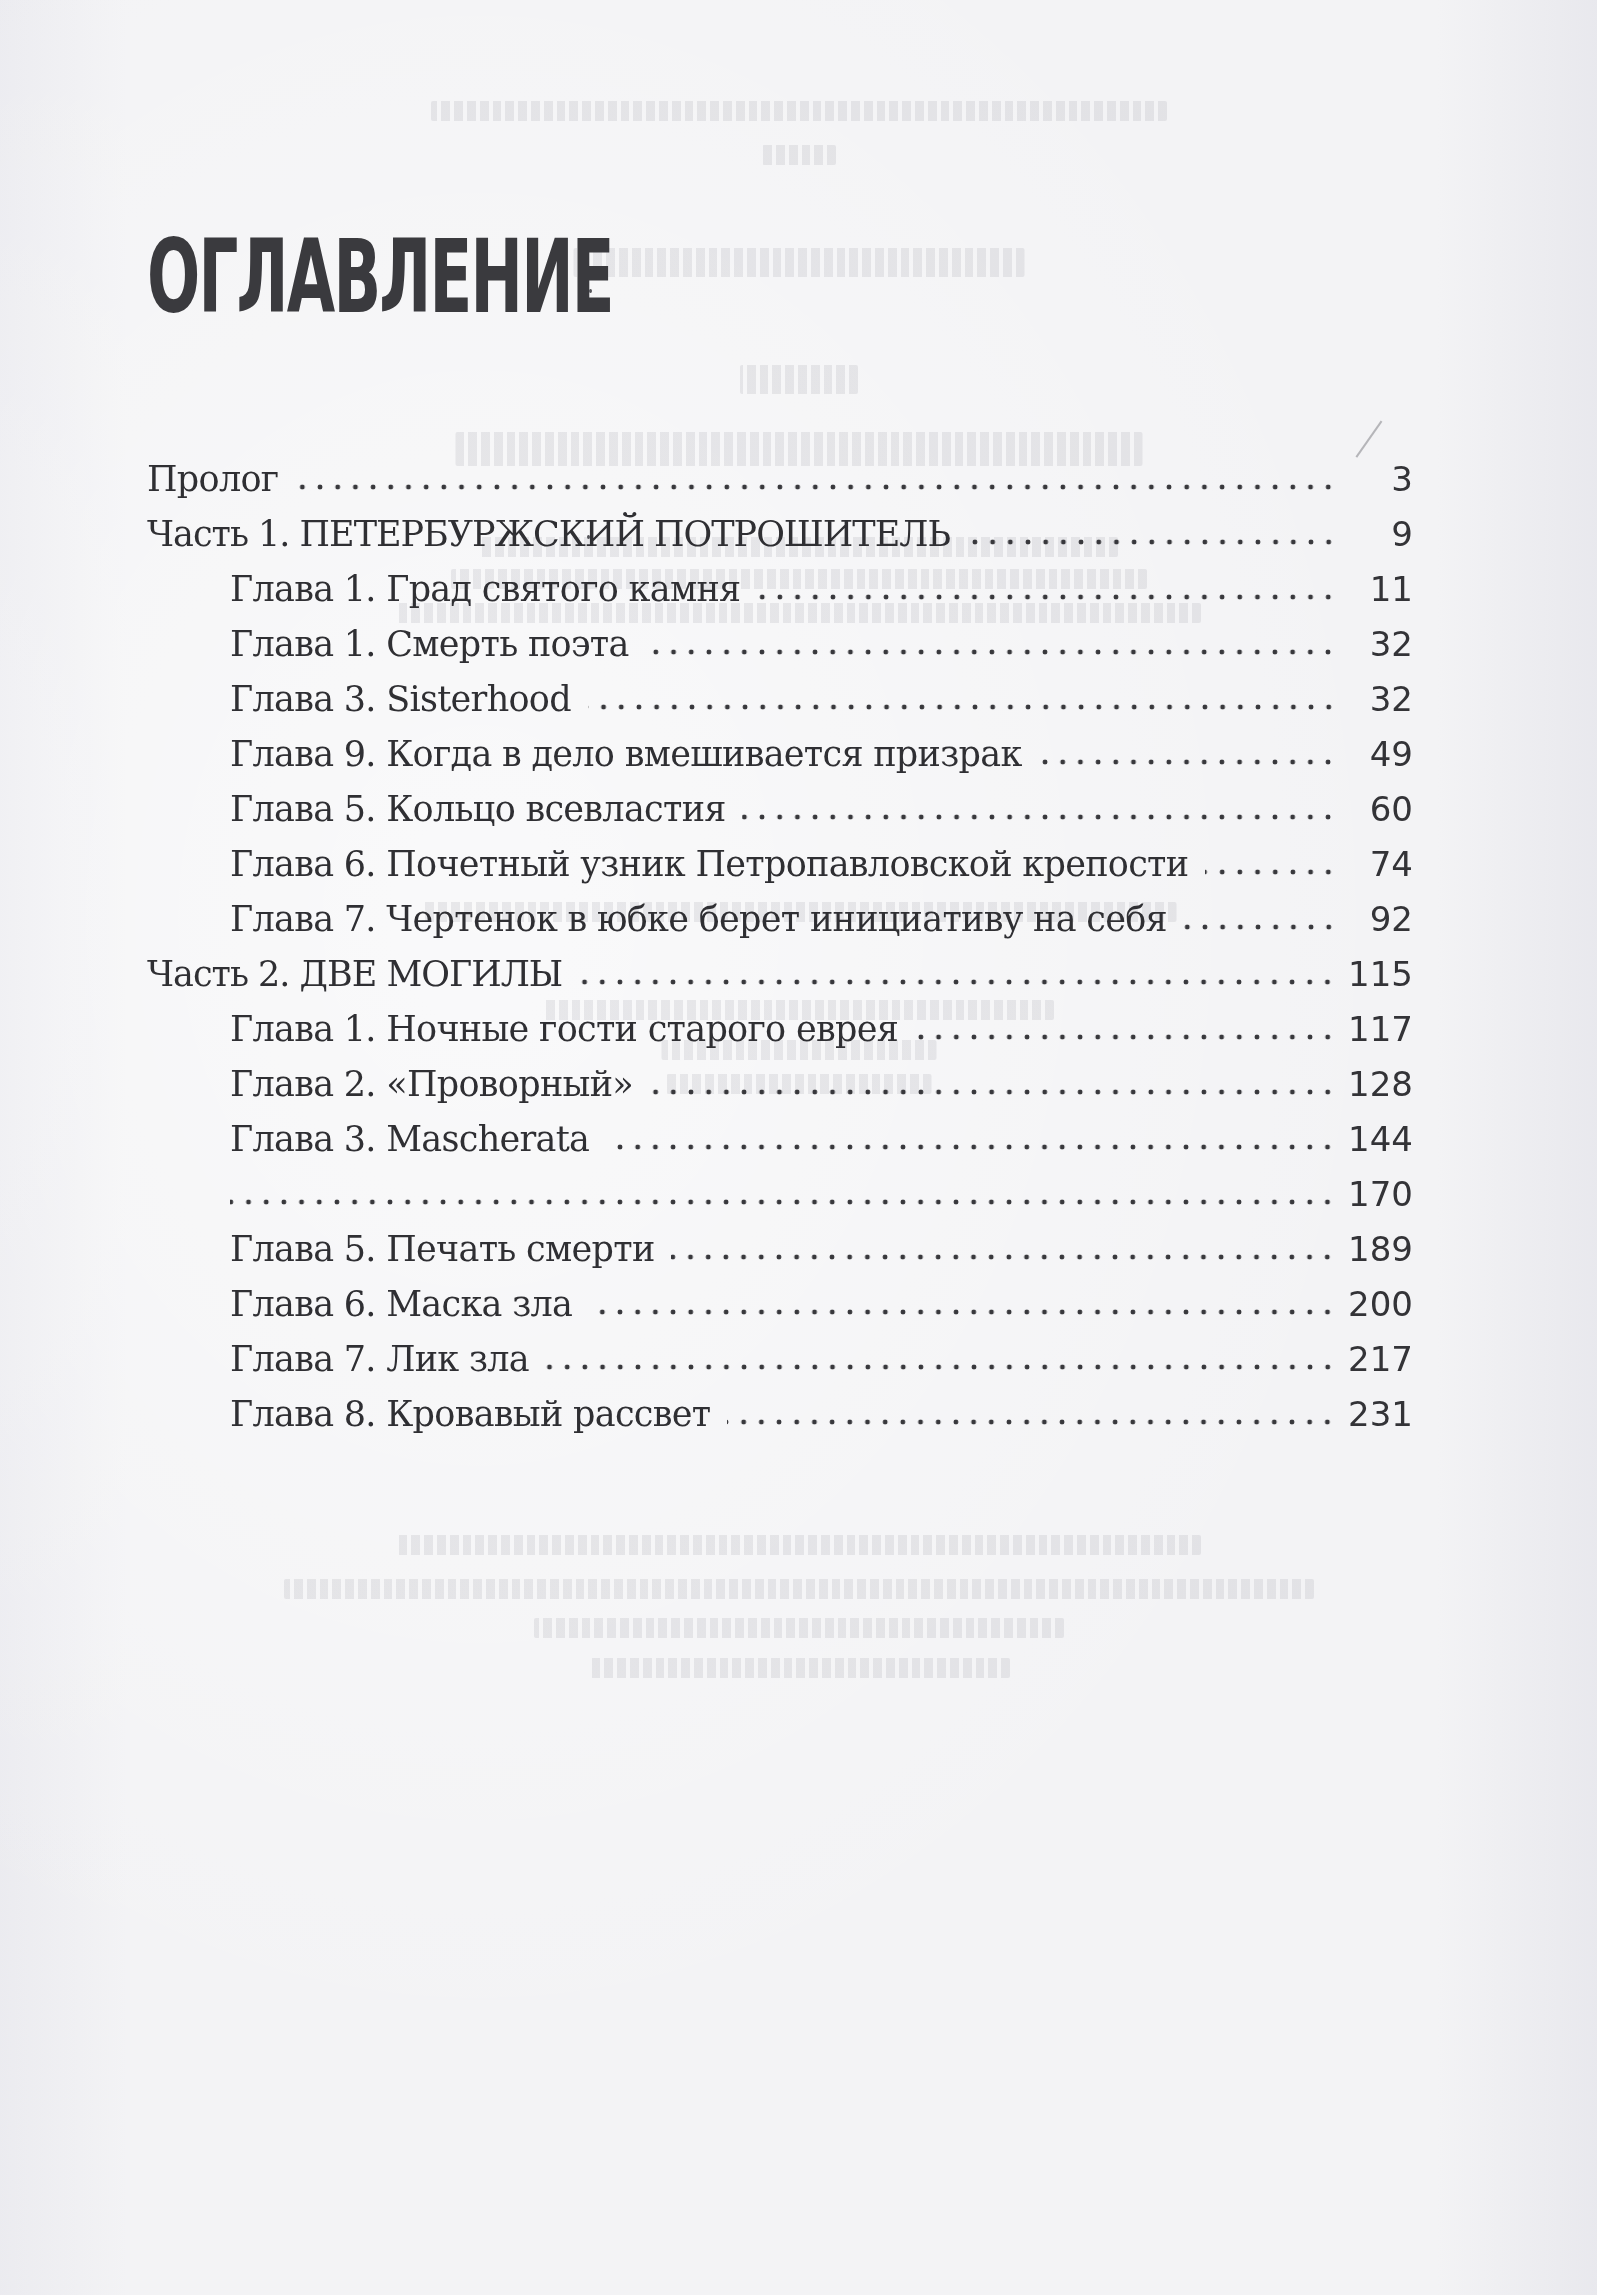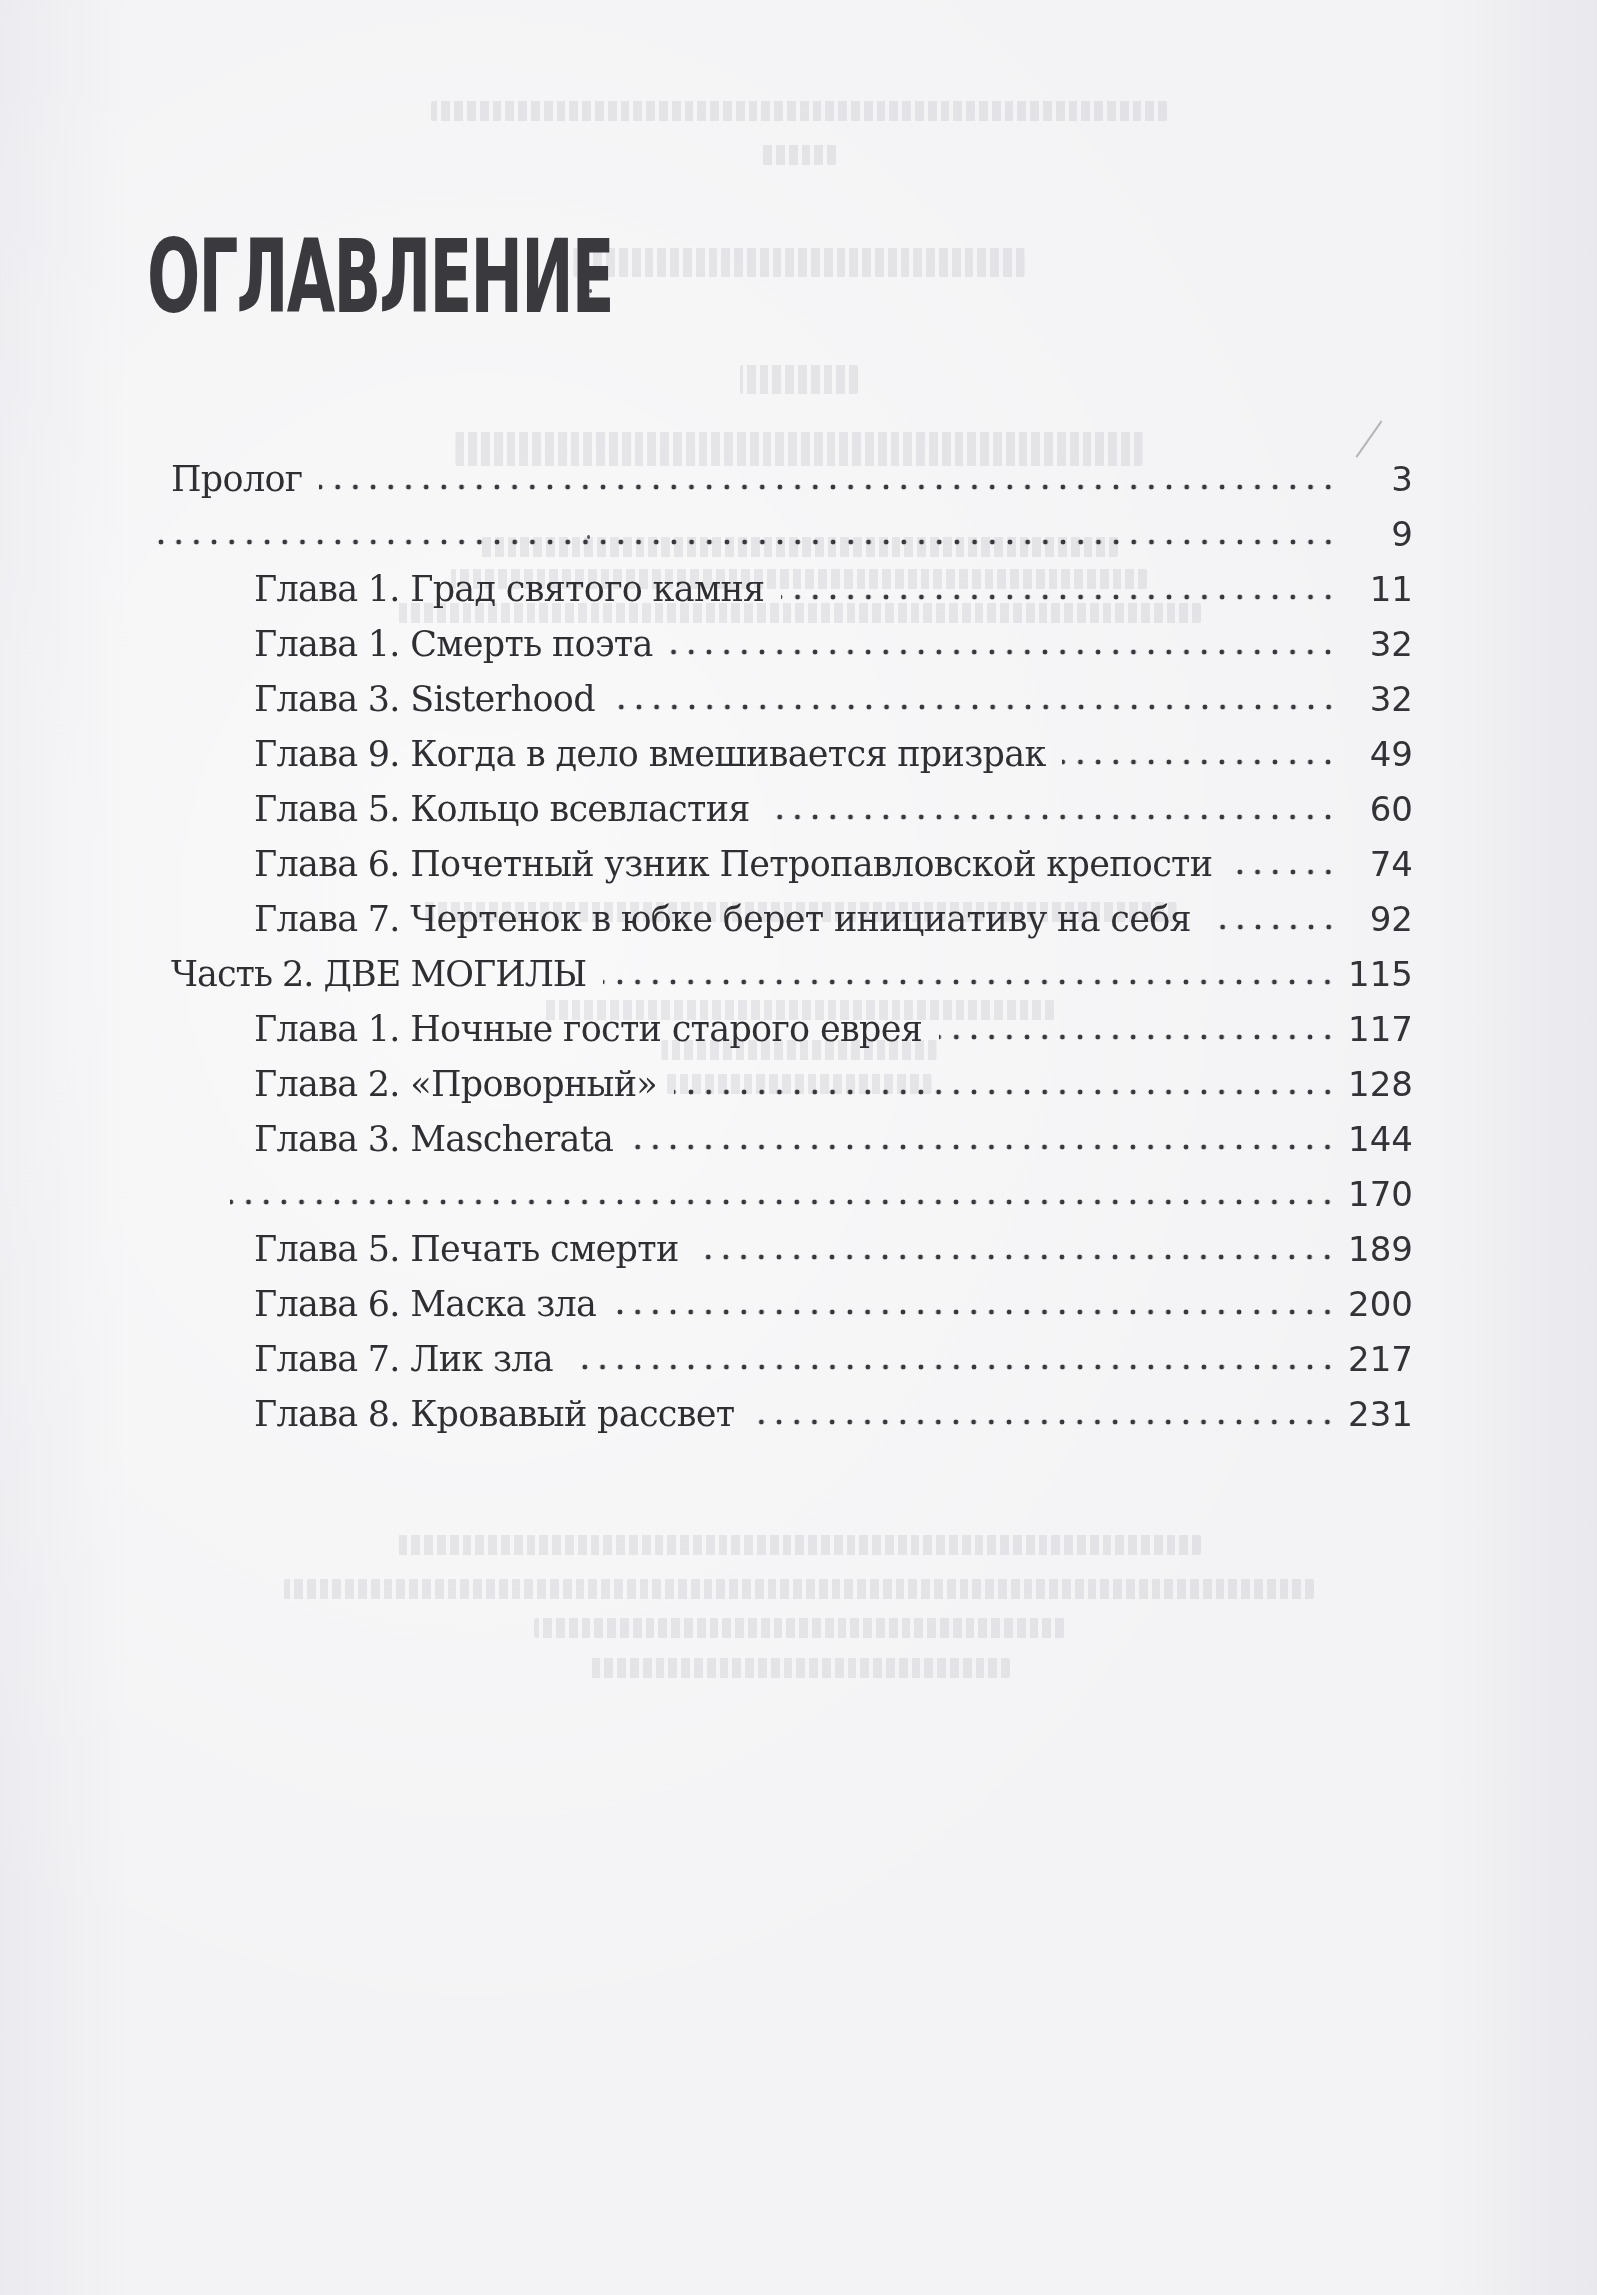--- a/index.html
+++ b/index.html
@@ -74,21 +74,20 @@
     .toc-row.level-2 {
       padding-left: 83px;
     }
     .toc-row.part .toc-title {
       letter-spacing: -1px;
     }
     .toc-title {
       flex: 0 0 auto;
       padding-right: 16.7px;
       transform-origin: left center;
-      margin-left: 24px;
     }
     .toc-leader {
       flex: 1 1 auto;
       height: 0;
       margin-bottom: 1px;
       border-bottom: 5.9px dotted #3a3a3e;
       align-self: baseline;
       position: relative;
       top: -1px;
       min-width: 29px;
@@ -153,20 +152,21 @@
 
 <div class="page-title">ОГЛАВЛЕНИЕ</div>
 
 <div class="toc">
   <div class="toc-row level-1">
     <span class="toc-title">Пролог</span>
     <span class="toc-leader"></span>
     <span class="toc-page">3</span>
   </div>
   <div class="toc-row level-1 part">
+    <span class="toc-title">Часть 1. ПЕТЕРБУРЖСКИЙ ПОТРОШИТЕЛЬ</span>
     <span class="toc-leader"></span>
     <span class="toc-page">9</span>
   </div>
   <div class="toc-row level-2">
     <span class="toc-title">Глава 1. Град святого камня</span>
     <span class="toc-leader"></span>
     <span class="toc-page">11</span>
   </div>
   <div class="toc-row level-2">
     <span class="toc-title">Глава 1. Смерть поэта</span>

